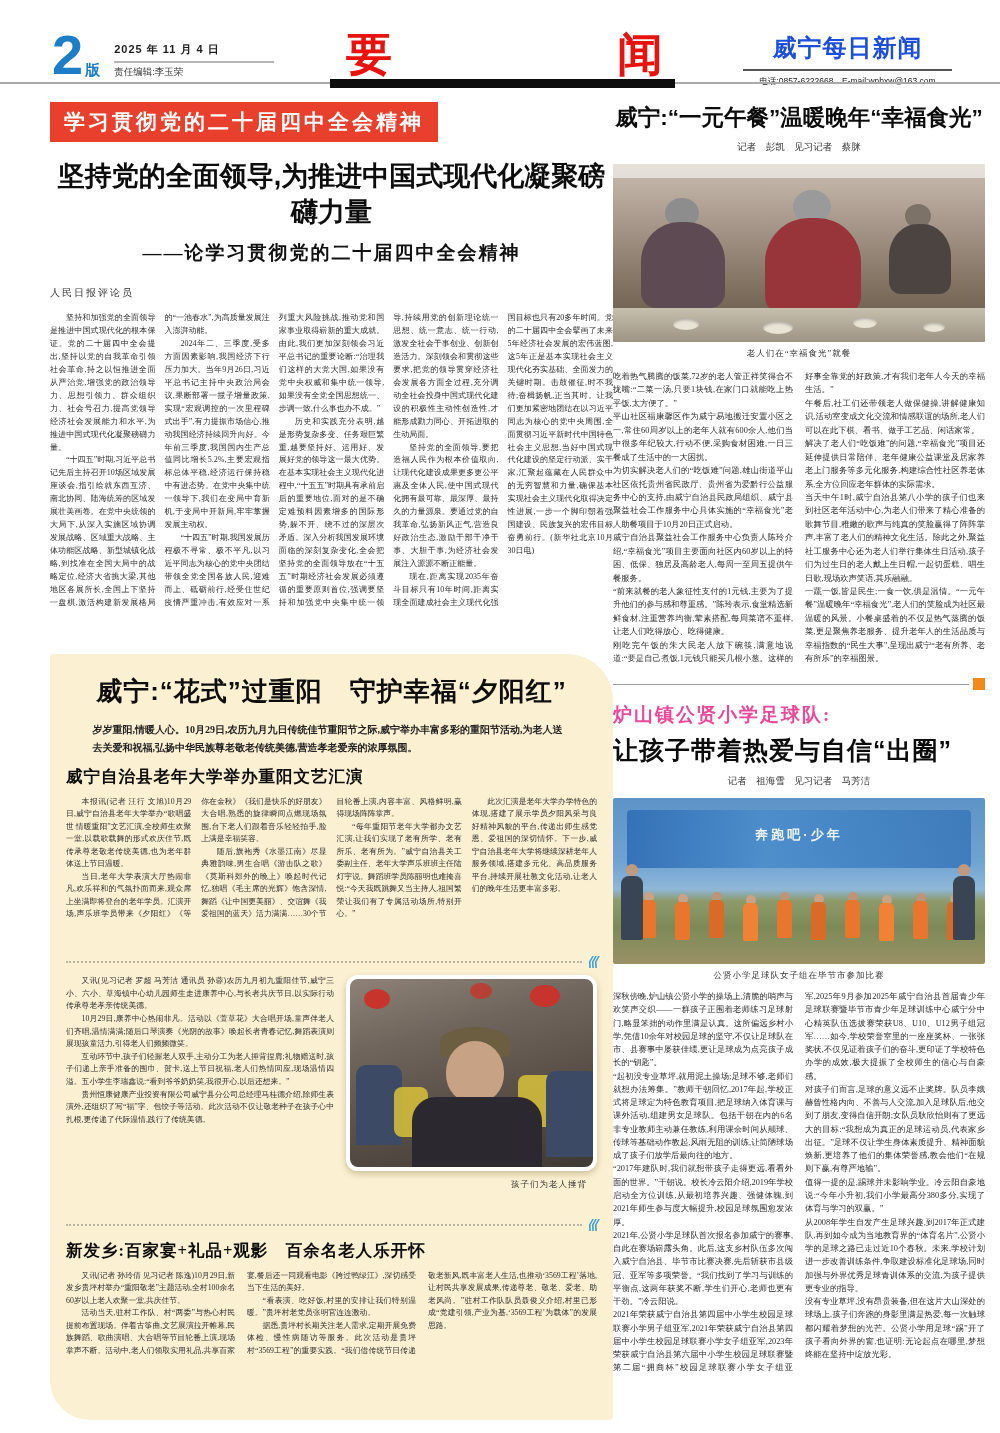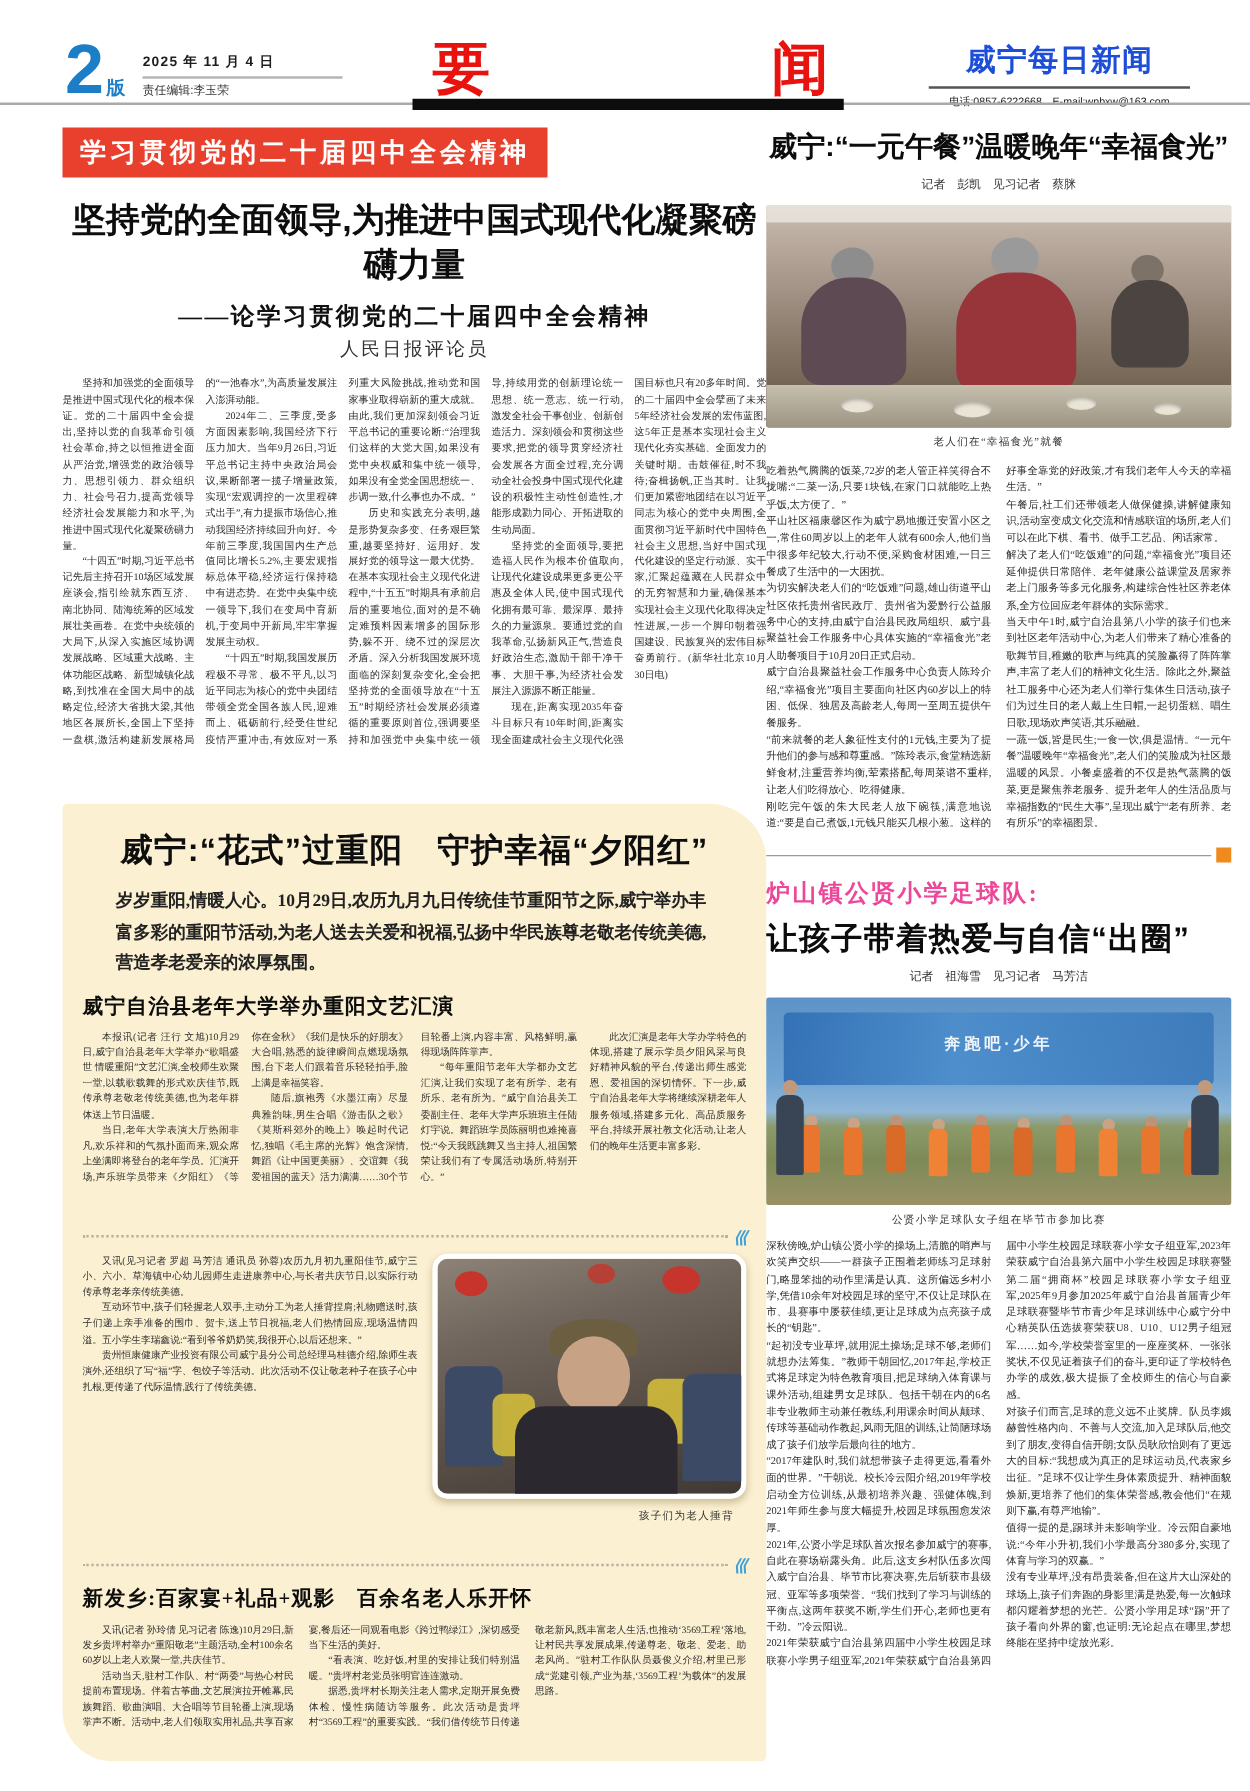--- a/index.html
+++ b/index.html
@@ -28,29 +28,29 @@
   
   .content { display:flex; padding:10px 5px 0 50px; align-items:flex-start; }
   .col-left { width:563px; }
   .col-right { width:372px; }
   
   .kicker-banner { display:inline-block; background:#e8402c; color:#fff; font-size:21px; font-weight:900;
     letter-spacing:3px; padding:6px 14px; }
   .ed-title { margin-top:16px; text-align:center; font-size:27px; font-weight:900; letter-spacing:0px; color:#0d0d0d; }
   .ed-subtitle { margin-top:10px; text-align:center; font-size:19px; font-weight:900; color:#111;
     font-family:"Liberation Serif", serif; letter-spacing:2px; }
-  .ed-byline { margin-top:4px; text-align:center; font-size:15px; color:#333; font-family:"Liberation Serif", serif; letter-spacing:2px;}
+  .ed-byline { margin-top:20px; text-align:left; font-size:10px; color:#333; font-family:"Liberation Serif", serif; letter-spacing:2px;}
   .ed-body { margin-top:12px; height:342px; overflow:hidden; column-count:5; column-gap:9px;
     font-size:8px; line-height:1.62; text-align:justify; color:#2b2b2b; font-family:"Liberation Serif", serif; }
   .ed-body p, .body-cols p, .para-block p { text-indent:2em; margin:0; }
   
   .feature-box { background:#fbf0d2; border-radius:4px 46px 4px 40px;
     padding:20px 16px 14px 16px; height:766px; overflow:hidden; position:relative; }
   .ft-title { text-align:center; font-size:26px; font-weight:900; color:#0e0e0e; letter-spacing:1px; }
-  .ft-intro { margin:12px auto 10px auto; width:90%; font-size:14px; font-weight:bold; line-height:1.75;
+  .ft-intro { margin:12px auto 10px auto; width:90%; font-size:10px; font-weight:bold; line-height:1.75;
     color:#222; font-family:"Liberation Serif", serif; }
   .sub-head { font-size:16.5px; font-weight:900; font-family:"Liberation Serif", serif; color:#0d0d0d;
     margin:8px 0 8px 0; letter-spacing:1px; }
   .body-cols { overflow:hidden; text-align:justify; color:#2e2e2e; font-family:"Liberation Serif", serif; }
   .sub1-body { column-count:4; column-gap:10px; height:148px; font-size:7.8px; line-height:1.6; }
   .dot-sep { display:flex; align-items:center; margin:10px 0 6px 0; }
   .dot-line { flex:1; border-top:2px dotted #b9b2a0; }
   .chevrons { color:#3fa0d8; font-weight:900; font-size:13px; transform:skewX(-14deg); margin-left:6px; letter-spacing:-2px; }
   .sub2-wrap { display:flex; gap:12px; }
   .sub2-text { width:268px; font-size:7.8px; line-height:1.62; height:232px; overflow:hidden; }
@@ -169,20 +169,21 @@
         </div>
 
       <div class="dot-sep">
         <div class="dot-line"></div>
         <span class="chevrons">⟨⟨⟨</span>
       </div>
 
       <div class="sub2-wrap">
         <div class="body-cols sub2-text para-block">
             <p>又讯(见习记者 罗超 马芳洁 通讯员 孙蓉)农历九月初九重阳佳节,威宁三小、六小、草海镇中心幼儿园师生走进康养中心,与长者共庆节日,以实际行动传承尊老孝亲传统美德。</p>
+            <p>10月29日,康养中心热闹非凡。活动以《萱草花》大合唱开场,童声伴老人们齐唱,温情满满;随后口琴演奏《光阴的故事》唤起长者青春记忆,舞蹈表演则展现孩童活力,引得老人们频频微笑。</p>
             <p>互动环节中,孩子们轻握老人双手,主动分工为老人捶背捏肩;礼物赠送时,孩子们递上亲手准备的围巾、贺卡,送上节日祝福,老人们热情回应,现场温情四溢。五小学生李瑞鑫说:“看到爷爷奶奶笑,我很开心,以后还想来。”</p>
             <p>贵州恒康健康产业投资有限公司威宁县分公司总经理马桂德介绍,除师生表演外,还组织了写“福”字、包饺子等活动。此次活动不仅让敬老种子在孩子心中扎根,更传递了代际温情,践行了传统美德。</p>
           </div>
         <div class="sub2-photo-wrap">
           <div class="photo-care">
             <div class="redcap" style="width:26px;height:20px;left:14px;top:10px;"></div>
             <div class="redcap" style="width:30px;height:22px;left:180px;top:6px;"></div>
             <div class="redcap" style="width:22px;height:16px;left:120px;top:4px;opacity:0.8;"></div>
             <div class="kid-jacket" style="width:46px;height:80px;left:6px;top:86px;"></div>
             <div class="kid-yellow" style="width:34px;height:50px;left:44px;top:108px;"></div>
@@ -268,17 +269,18 @@
       </div>
       <div class="photo-caption cap-center">公贤小学足球队女子组在毕节市参加比赛</div>
       <div class="fb-body">
           <p>深秋傍晚,炉山镇公贤小学的操场上,清脆的哨声与欢笑声交织——一群孩子正围着老师练习足球射门,略显笨拙的动作里满是认真。这所偏远乡村小学,凭借10余年对校园足球的坚守,不仅让足球队在市、县赛事中屡获佳绩,更让足球成为点亮孩子成长的“钥匙”。</p>
           <p>“起初没专业草坪,就用泥土操场;足球不够,老师们就想办法筹集。”教师干朝回忆,2017年起,学校正式将足球定为特色教育项目,把足球纳入体育课与课外活动,组建男女足球队。包括干朝在内的6名非专业教师主动兼任教练,利用课余时间从颠球、传球等基础动作教起,风雨无阻的训练,让简陋球场成了孩子们放学后最向往的地方。</p>
           <p>“2017年建队时,我们就想带孩子走得更远,看看外面的世界。”干朝说。校长冷云阳介绍,2019年学校启动全方位训练,从最初培养兴趣、强健体魄,到2021年师生参与度大幅提升,校园足球氛围愈发浓厚。</p>
           <p>2021年,公贤小学足球队首次报名参加威宁的赛事,自此在赛场崭露头角。此后,这支乡村队伍多次闯入威宁自治县、毕节市比赛决赛,先后斩获市县级冠、亚军等多项荣誉。“我们找到了学习与训练的平衡点,这两年获奖不断,学生们开心,老师也更有干劲。”冷云阳说。</p>
           <p>2021年荣获威宁自治县第四届中小学生校园足球联赛小学男子组亚军,2021年荣获威宁自治县第四届中小学生校园足球联赛小学女子组亚军,2023年荣获威宁自治县第六届中小学生校园足球联赛暨第二届“拥商杯”校园足球联赛小学女子组亚军,2025年9月参加2025年威宁自治县首届青少年足球联赛暨毕节市青少年足球训练中心威宁分中心精英队伍选拔赛荣获U8、U10、U12男子组冠军……如今,学校荣誉室里的一座座奖杯、一张张奖状,不仅见证着孩子们的奋斗,更印证了学校特色办学的成效,极大提振了全校师生的信心与自豪感。</p>
           <p>对孩子们而言,足球的意义远不止奖牌。队员李娥赫曾性格内向、不善与人交流,加入足球队后,他交到了朋友,变得自信开朗;女队员耿欣怡则有了更远大的目标:“我想成为真正的足球运动员,代表家乡出征。”足球不仅让学生身体素质提升、精神面貌焕新,更培养了他们的集体荣誉感,教会他们“在规则下赢,有尊严地输”。</p>
           <p>值得一提的是,踢球并未影响学业。冷云阳自豪地说:“今年小升初,我们小学最高分380多分,实现了体育与学习的双赢。”</p>
+          <p>从2008年学生自发产生足球兴趣,到2017年正式建队,再到如今成为当地教育界的“体育名片”,公贤小学的足球之路已走过近10个春秋。未来,学校计划进一步改善训练条件,争取建设标准化足球场,同时加强与外界优秀足球青训体系的交流,为孩子提供更专业的指导。</p>
           <p>没有专业草坪,没有昂贵装备,但在这片大山深处的球场上,孩子们奔跑的身影里满是热爱,每一次触球都闪耀着梦想的光芒。公贤小学用足球“踢”开了孩子看向外界的窗,也证明:无论起点在哪里,梦想终能在坚持中绽放光彩。</p>
         </div>
     </div>
   </div>
 </div>
 
 </body></html>

